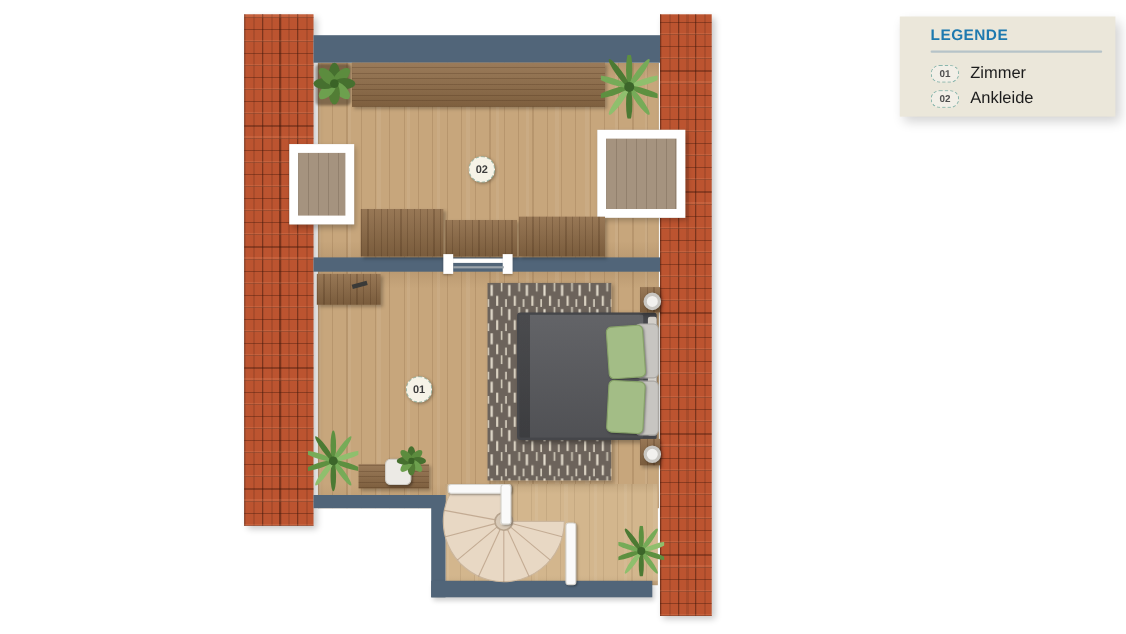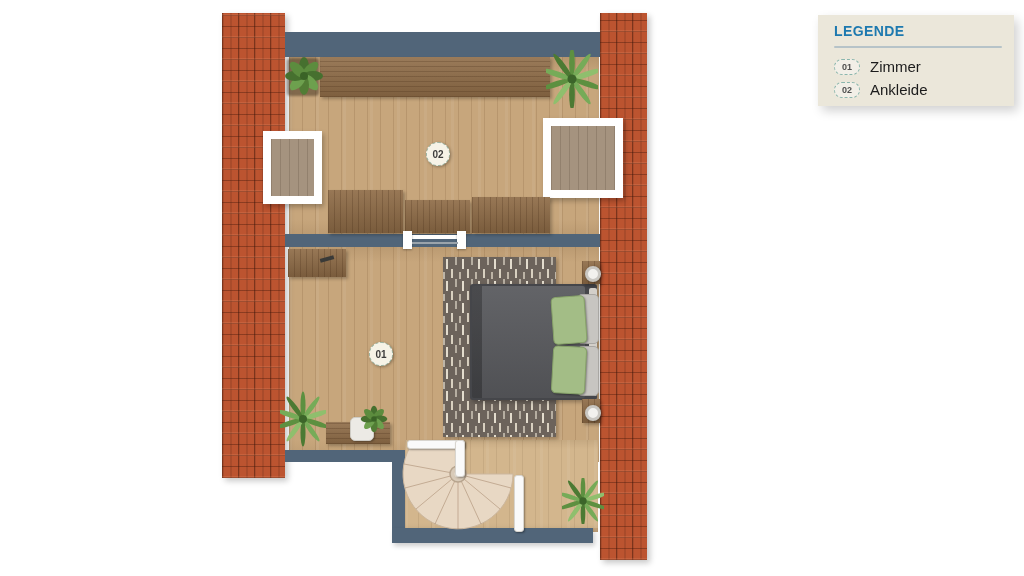--- a/index.html
+++ b/index.html
@@ -82,21 +82,21 @@
     background:#f6f3e7;border:1px dashed #9db8a8;
     color:#3d3d3d;font-size:10px;font-weight:bold;
     display:flex;align-items:center;justify-content:center;
     box-shadow:1px 1px 3px rgba(0,0,0,.3);
   }
 
   
   .legend{
     background:var(--legend-bg,#ebe7da);
     box-shadow:4px 5px 10px rgba(0,0,0,.18);
-    padding:8px 12px 10px 16px;box-sizing:border-box;
+    padding:8px 12px 10px 28px;box-sizing:border-box;
   }
   .legend-title{color:var(--legend-title,#1d79af);font-size:14px;font-weight:bold;letter-spacing:.4px;}
   .legend-divider{height:2px;background:#b6c3c8;margin:7px 0 10px 0;border-radius:1px;}
   .legend-row{display:flex;align-items:center;gap:10px;margin-bottom:6px;}
   .legend-badge{
     min-width:20px;height:14px;padding:0 2px;border-radius:8px;
     border:1px dashed #8ab6ad;background:rgba(255,255,255,.35);
     color:#4f4f4f;font-size:9px;font-weight:bold;
     display:flex;align-items:center;justify-content:center;
   }

